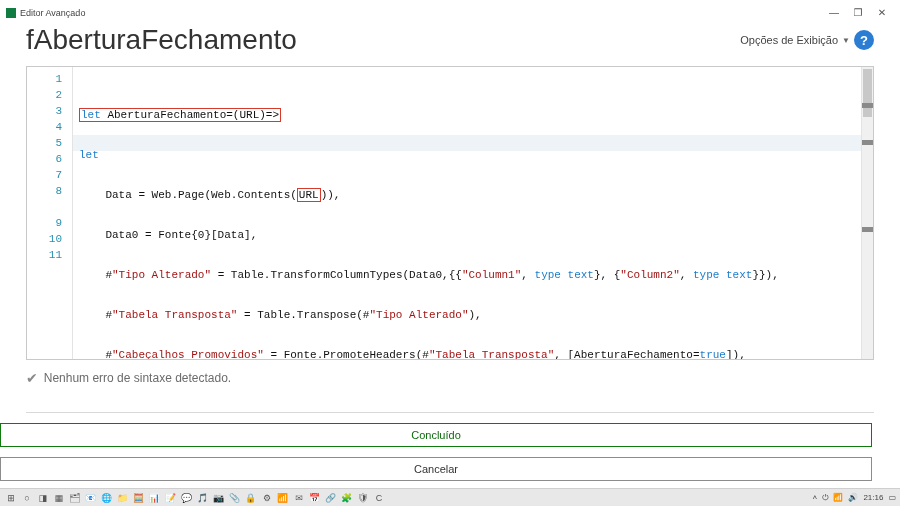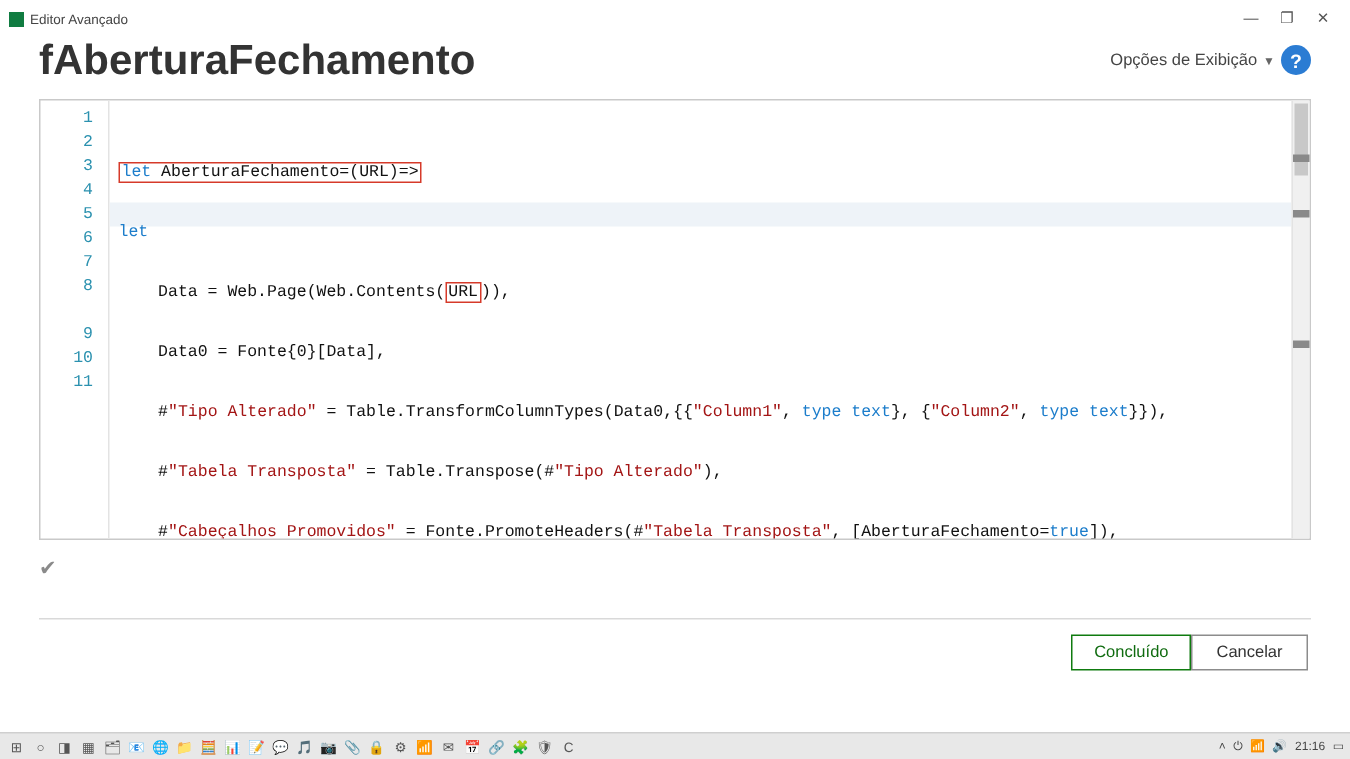--- a/index.html
+++ b/index.html
@@ -25,21 +25,21 @@
     display:inline-block;
   }
   .titlebar .spacer { flex:1; }
   .titlebar .win-btn { width:24px; text-align:center; font-size:10px; color:#555; cursor:default;}
   .header {
     display:flex;
     align-items:center;
     padding: 6px 26px 6px 26px;
   }
   .header h1 {
-    font-weight:700;
+    font-weight:400;
     font-size:28px;
     color:#333;
     margin:0;
     flex:1;
   }
   .header .display-opts {
     font-size:11px;
     color:#444;
     display:flex;
     align-items:center;
@@ -108,21 +108,23 @@
     gap:6px;
   }
   .status .check { color:#8a8a8a; font-size:14px; }
   .divider {
     margin: 26px 26px 0 26px;
     border-top:1px solid #d9d9d9;
   }
   .buttons {
     display:flex;
     justify-content:flex-end;
+    gap:10px;
     padding:10px 28px 0 0;
+    flex-direction:column;
   }
   .btn {
     min-width:78px;
     padding:5px 14px;
     font-size:11px;
     background:#fff;
     border:1px solid #8c8c8c;
     color:#333;
     text-align:center;
   }
@@ -200,20 +202,21 @@
   <div class="vscroll">
     <div class="thumb"></div>
     <div class="mark1"></div>
     <div class="mark2"></div>
     <div class="mark3"></div>
   </div>
 </div>
 
 <div class="status">
   <span class="check">✔</span>
+  <span>Nenhum erro de sintaxe detectado.</span>
 </div>
 
 <div class="divider"></div>
 
 <div class="buttons">
   <div class="btn primary">Concluído</div>
   <div class="btn">Cancelar</div>
 </div>
 
 <div class="taskbar">

